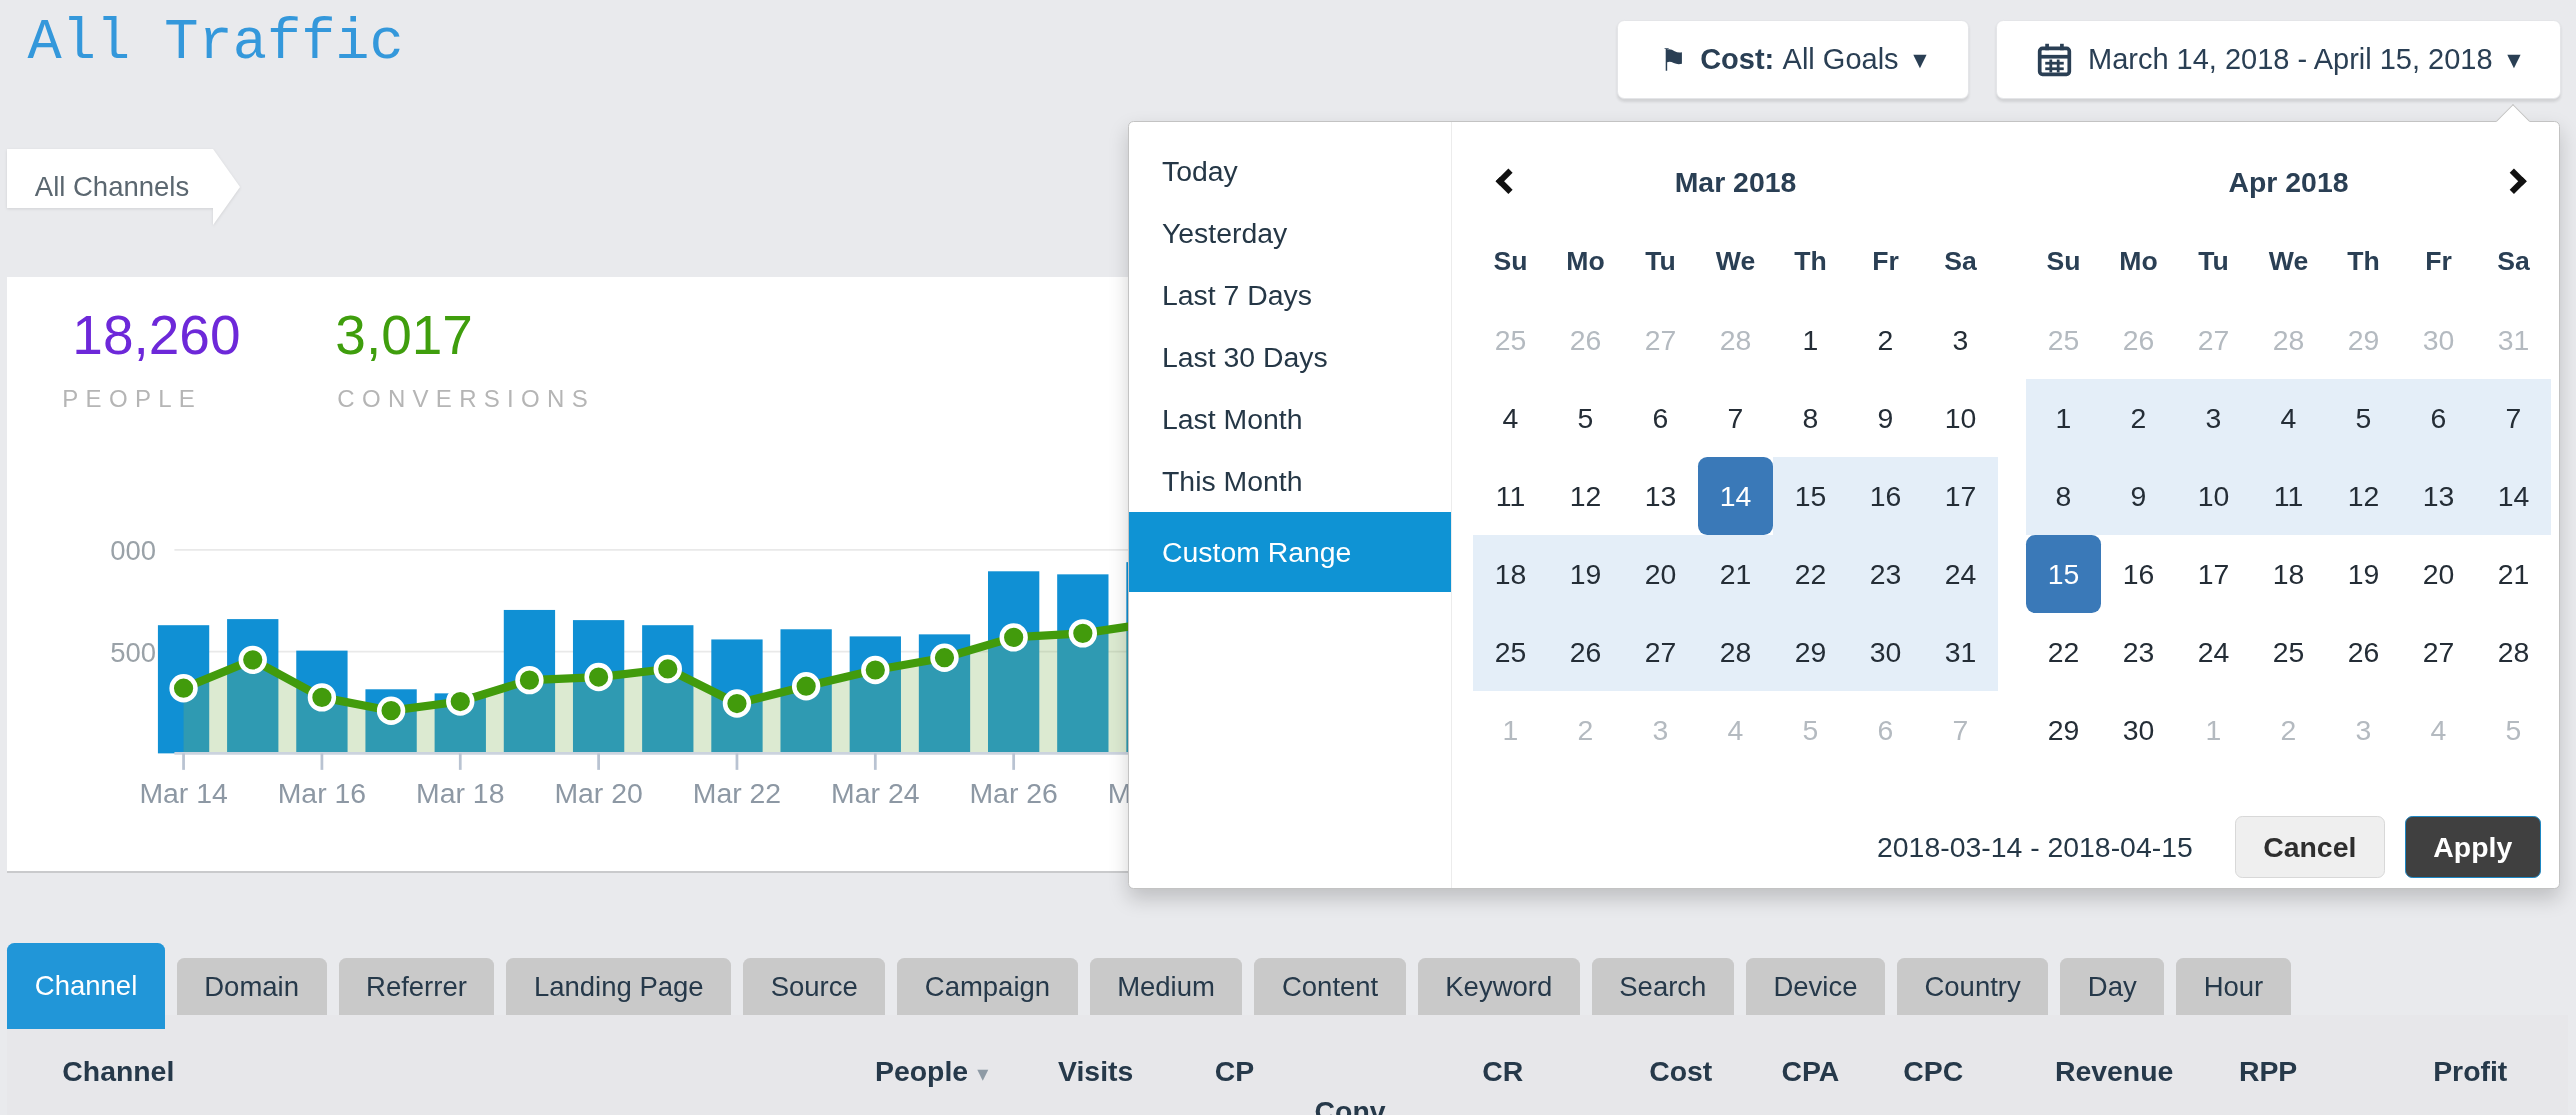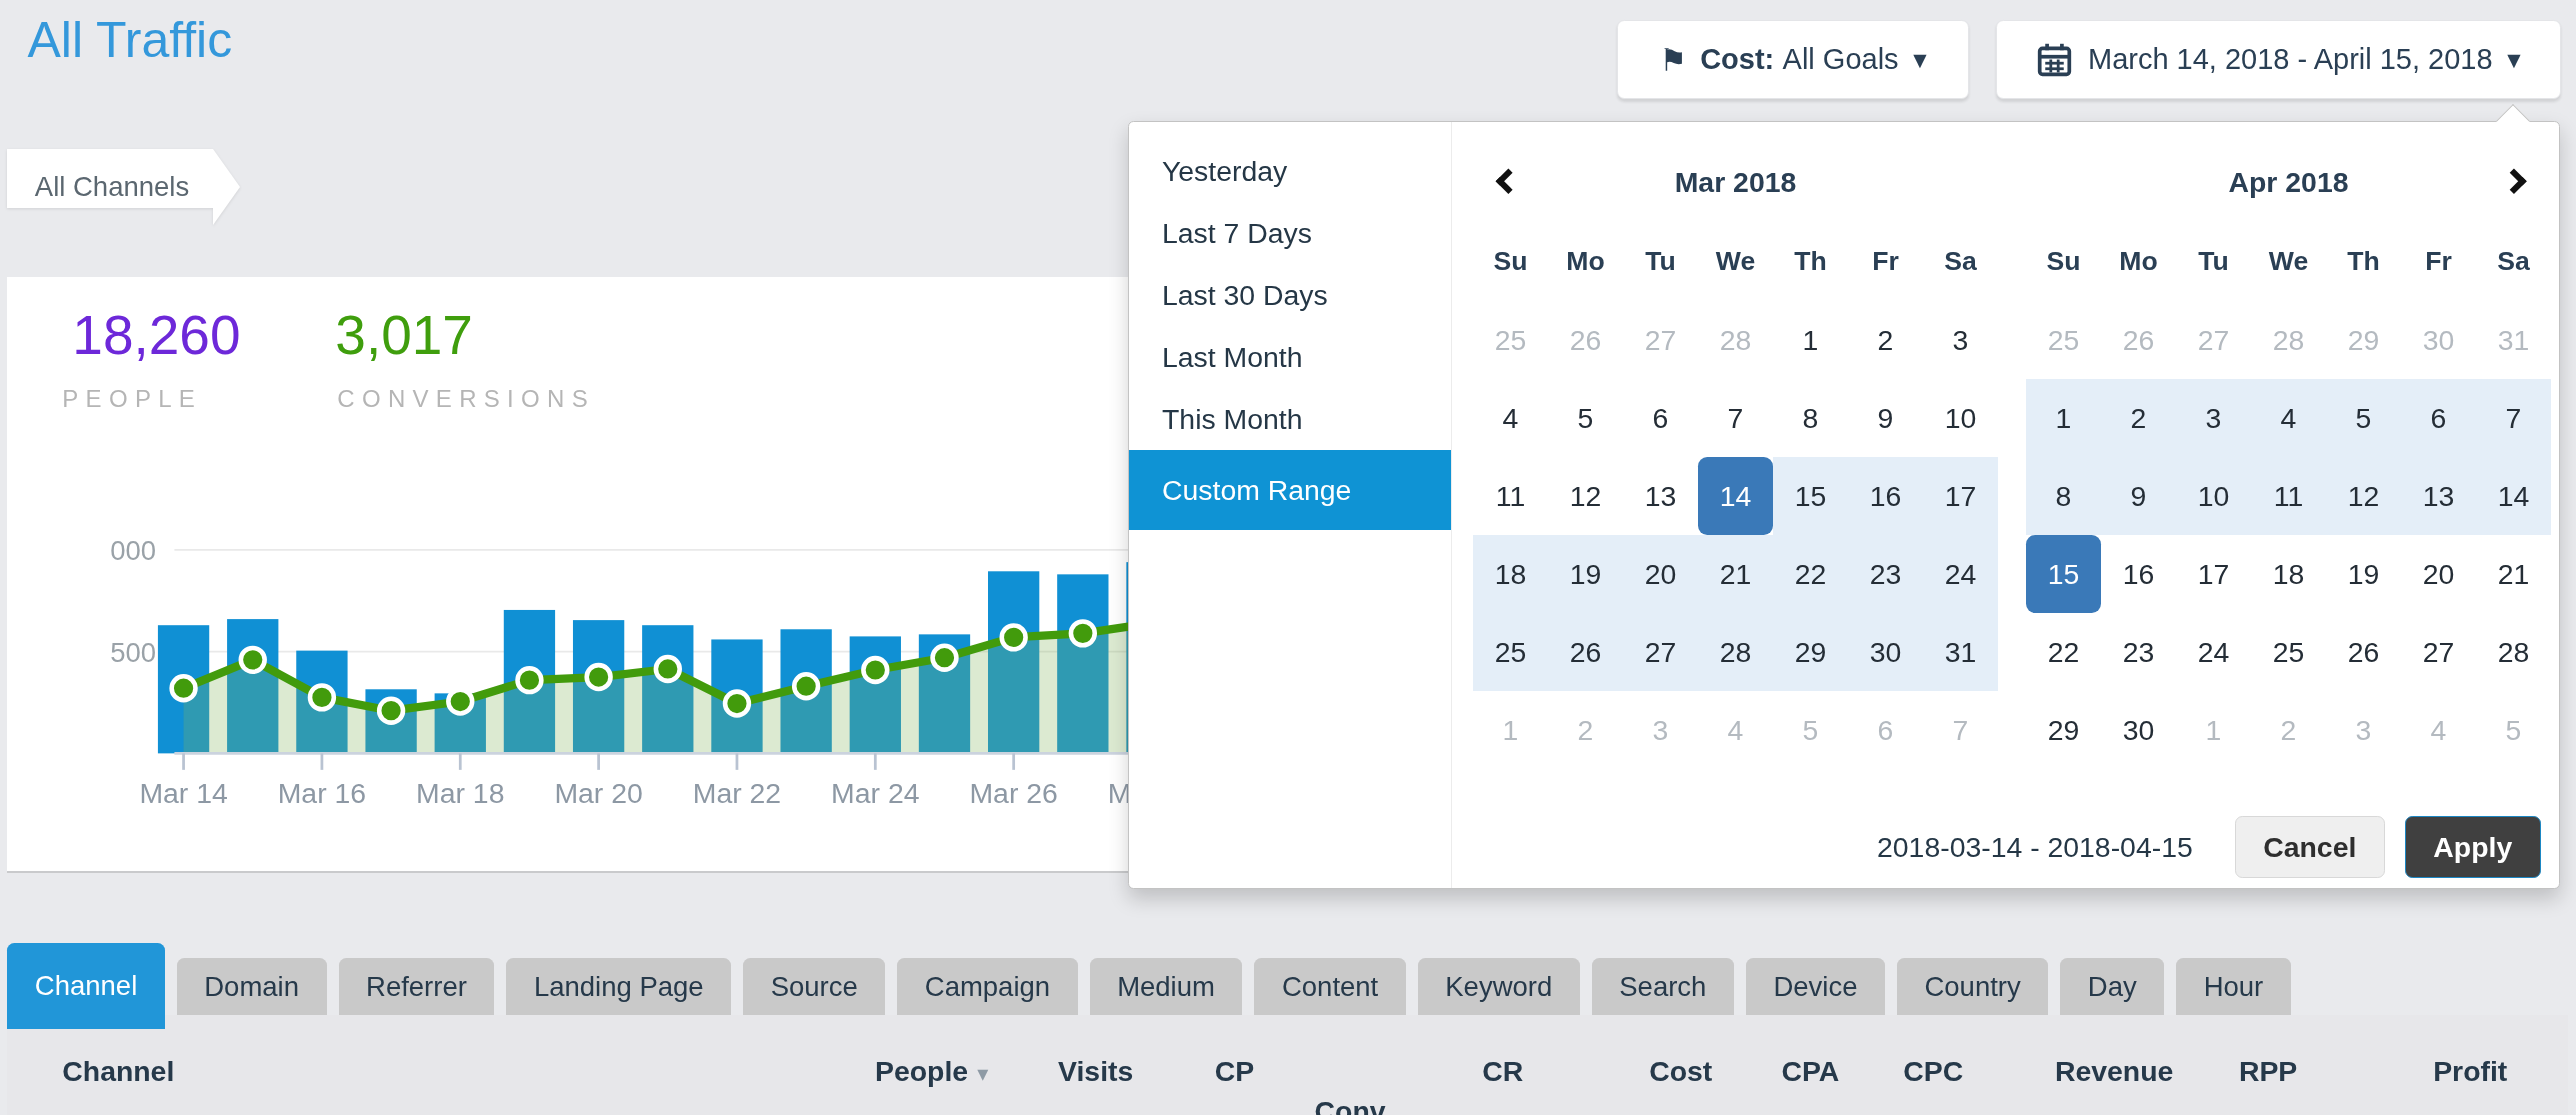--- a/index.html
+++ b/index.html
@@ -6,21 +6,21 @@
   html,body { width:2576px; height:1115px; }
   body {
     position:relative; overflow:hidden;
     background:#e9eaed;
     font-family:"Liberation Sans", sans-serif;
     color:#2a3f54;
   }
   .icon-font { font-family:"DejaVu Sans", sans-serif; }
 
   
-  .page-title { position:absolute; left:27.5px; top:11px; font-size:50px; color:#3498db; font-weight:400; }
+  .page-title { position:absolute; left:27.5px; top:11px; font-size:57px; color:#3498db; font-weight:400;font-family:Liberation Mono, monospace; }
 
   .btn-white {
     position:absolute; top:20px; height:79px; background:#fff;
     border:0.9px solid #e4e5e8; border-radius:7.3px;
     box-shadow:0 2.8px 2.8px rgba(0,0,0,.10);
     display:flex; align-items:center; justify-content:center;
     font-size:29px; color:#2a3f54; cursor:pointer; z-index:5;
   }
   .goal-btn { left:1617px; width:352px; }
   .date-btn { left:1996px; width:565px; }
@@ -235,20 +235,21 @@
         <circle cx="1061.5" cy="151.0" r="13" fill="#429b0c" stroke="#fff" stroke-width="5"></circle>
         <circle cx="1137" cy="139.9" r="13" fill="#429b0c" stroke="#fff" stroke-width="5"></circle>
       </g>
     </svg>
 </div>
 
 <div class="picker">
   <div class="pointer"></div>
 
   <div class="preset-col">
+      <div class="preset">Today</div>
       <div class="preset">Yesterday</div>
       <div class="preset">Last 7 Days</div>
       <div class="preset">Last 30 Days</div>
       <div class="preset">Last Month</div>
       <div class="preset">This Month</div>
       <div class="preset selected">Custom Range</div>
     </div>
 
   <div class="calendar cal-left">
     <div class="cal-header">

